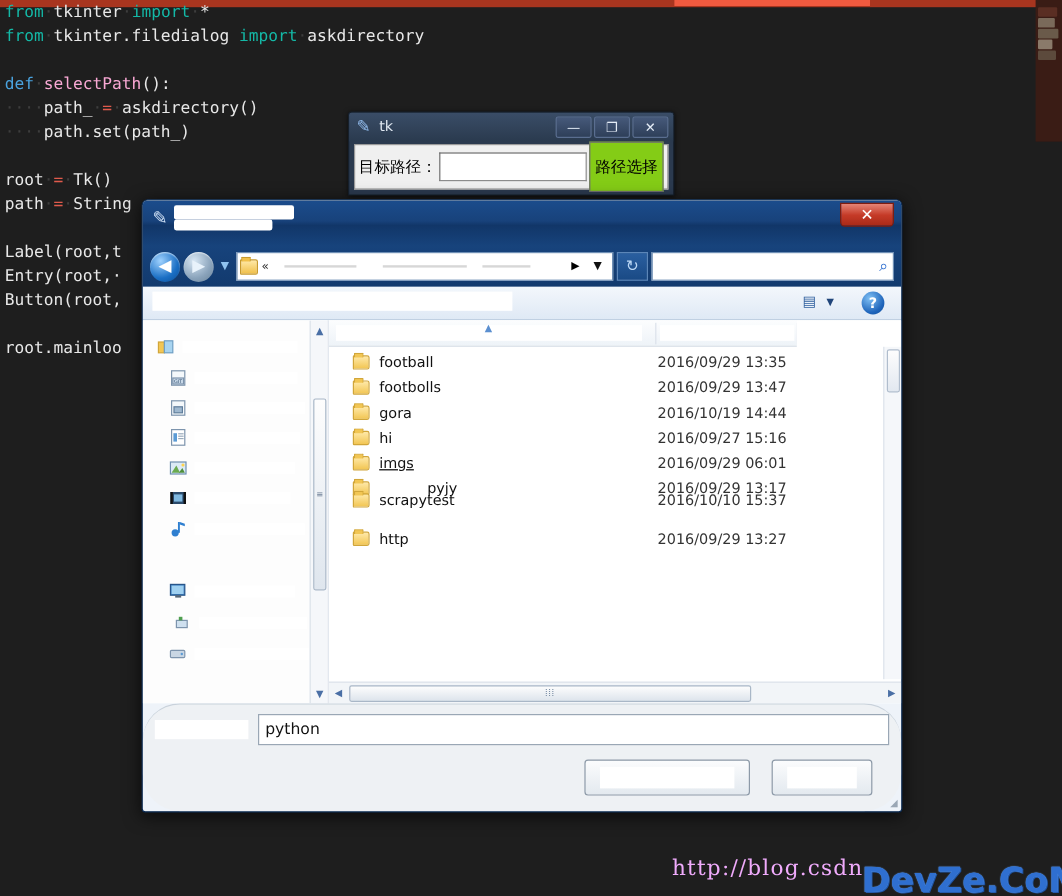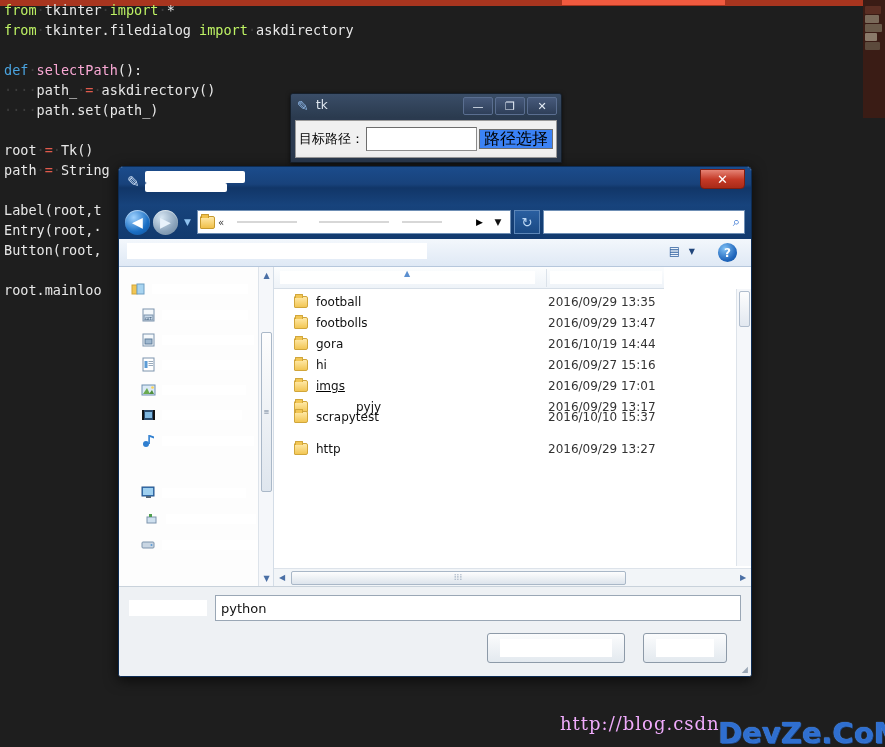--- a/index.html
+++ b/index.html
@@ -33,21 +33,21 @@
     height:8px; margin:1px 2px; border-radius:1px;
   }
   #code {
     position:absolute; left:4px; top:0px;
     font-family:"DejaVu Sans Mono", monospace;
     font-size:13.5px;
     line-height:20px;
     white-space:pre;
     color:#d4d4d4;
   }
-  #code .kw { color:#bef264; }
+  #code .kw { color:#14b8a6; }
   #code .def { color:#4aa3df; }
   #code .fn { color:#f9a8d4; }
   #code .op { color:#e05a4c; }
   #code .dots { color:#3d3d3d; }
   #code .pln { color:#e8e8e8; }
   #code .line { height:20px; }
 
   
   #wm-url {
     position:absolute; left:560px; top:713px;
@@ -122,24 +122,24 @@
     font-size:13px; color:#000;
     font-family:"DejaVu Sans", sans-serif;
     white-space:nowrap;
   }
   #tk-entry {
     flex:1; height:24px; margin:0 2px;
     background:#fff; border:1px solid #8c8c8c;
     border-top-color:#6d6d6d; border-left-color:#6d6d6d;
   }
   #tk-selbtn {
-    height:20px; padding:0 4px;
-    background:#3b82f6;
+    height:42px; padding:0 4px;
+    background:#84cc16;
     border:1px solid #707070;
-    font-size:16px; color:#000;
+    font-size:13px; color:#000;
     display:flex; align-items:center;
     font-family:"DejaVu Sans", sans-serif;
     white-space:nowrap;
   }
 
   
   #fdlg {
     position:absolute; left:118px; top:166px; width:634px; height:511px;
     background:#eef3f9;
     border:1px solid #0d2c54;
@@ -342,20 +342,21 @@
     display:flex; align-items:center; justify-content:center;
     font-size:8px; color:#7387a0; letter-spacing:1px;
   }
   #hs-pad { width:108px; }
 
   
   #fd-bottom {
     position:absolute; left:0; right:0; bottom:0; height:90px;
     background:#eef1f4; border-top:1px solid #c9d2db;
     padding:8px 10px;
+    border-radius:31px;
   }
   #fn-row { display:flex; align-items:center; gap:8px; }
   #fn-redact { width:78px; height:16px; background:#fff; }
   #fn-input {
     flex:1; height:26px; background:#fff;
     border:1px solid #9aa7b5;
     display:flex; align-items:center; padding:0 5px;
     font-size:13px; color:#111;
     font-family:"DejaVu Sans", sans-serif;
   }
@@ -586,21 +587,21 @@
             <div class="file-date">2016/10/19 14:44</div>
           </div>
           <div class="file-row" style="top: 87px;">
             <div class="file-ico"></div>
             <div class="file-name">hi</div>
             <div class="file-date">2016/09/27 15:16</div>
           </div>
           <div class="file-row" style="top: 108px; text-decoration: underline;">
             <div class="file-ico"></div>
             <div class="file-name">imgs</div>
-            <div class="file-date">2016/09/29 17:01</div>
+            <div class="file-date">2016/09/29 06:01</div>
           </div>
           <div class="file-row" style="top: 129px; gap: 40px;">
             <div class="file-ico"></div>
             <div class="file-name">pyjy</div>
             <div class="file-date">2016/09/29 13:17</div>
           </div>
           <div class="file-row" style="top: 139px;">
             <div class="file-ico"></div>
             <div class="file-name">scrapytest</div>
             <div class="file-date">2016/10/10 15:37</div>

